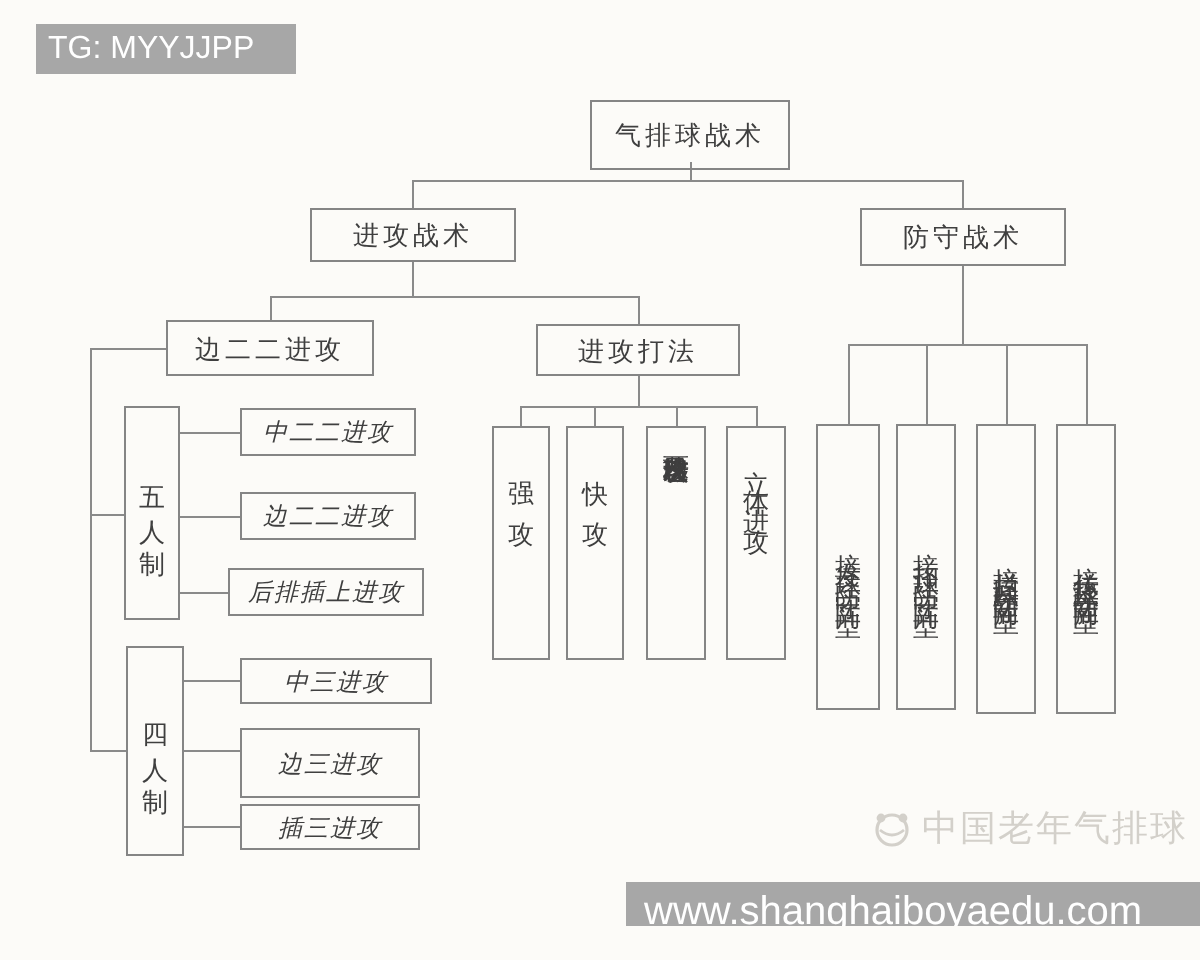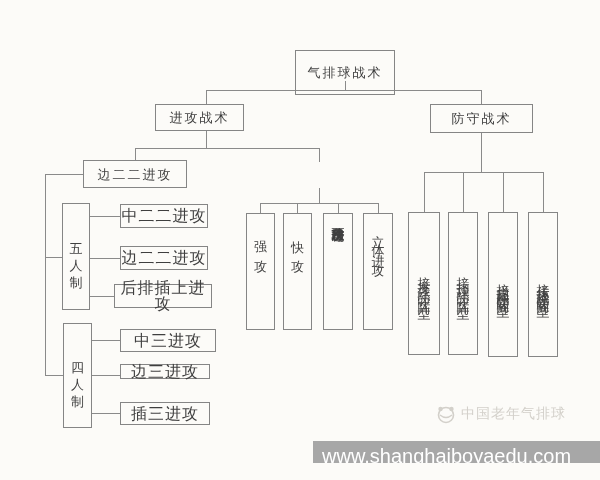--- a/index.html
+++ b/index.html
@@ -17,35 +17,36 @@
   }
   .banner.top  { left:18px; top:12px; width:130px; height:25px; font-size:16px; line-height:25px; padding-left:6px; }
   .banner.bot  { left:313px; top:441px; width:287px; height:22px; font-size:20px; line-height:30px; padding-left:9px; }
   .node {
     position:absolute; box-sizing:border-box;
     border:1px solid var(--box-border,#858585);
     display:flex; align-items:center; justify-content:center;
     font-size:13px; letter-spacing:2px; background:transparent;
     text-align:center; line-height:1;
   }
-  .node.sm { font-size:16px; letter-spacing:1px; }
+  .node.sm { font-size:12px; letter-spacing:1px;font-style:italic; }
   .node .vt { writing-mode:vertical-rl; text-orientation:upright; display:block; }
   .node.vtop { align-items:flex-start; }
   .ln { position:absolute; background:var(--line,#8a8a8a); }
   .wm {
     position:absolute; left:435px; top:402px; height:24px;
     display:flex; align-items:center; gap:4px;
-    color:var(--watermark,#d3d0ca); font-size:14px; letter-spacing:1px; white-space:nowrap;
+    color:var(--watermark,#d3d0ca); font-size:18px; letter-spacing:1px; white-space:nowrap;
   }
 </style>
 </head>
 <body>
 
 <div class="stage">
 
+  <div class="banner top">TG: MYYJJPP</div>
 
   <div class="ln" style="left:345px;top:81px;width:1px;height:9px"></div>
   <div class="ln" style="left:206px;top:90px;width:276px;height:1px"></div>
   <div class="ln" style="left:206px;top:90px;width:1px;height:14px"></div>
   <div class="ln" style="left:481px;top:90px;width:1px;height:15px"></div>
 
   <div class="ln" style="left:206px;top:131px;width:1px;height:17px"></div>
   <div class="ln" style="left:135px;top:148px;width:184px;height:1px"></div>
   <div class="ln" style="left:135px;top:148px;width:1px;height:12px"></div>
   <div class="ln" style="left:319px;top:148px;width:1px;height:14px"></div>
@@ -70,40 +71,41 @@
   <div class="ln" style="left:338px;top:203px;width:1px;height:10px"></div>
   <div class="ln" style="left:378px;top:203px;width:1px;height:10px"></div>
 
   <div class="ln" style="left:481px;top:133px;width:1px;height:39px"></div>
   <div class="ln" style="left:424px;top:172px;width:119px;height:1px"></div>
   <div class="ln" style="left:424px;top:172px;width:1px;height:40px"></div>
   <div class="ln" style="left:463px;top:172px;width:1px;height:40px"></div>
   <div class="ln" style="left:503px;top:172px;width:1px;height:40px"></div>
   <div class="ln" style="left:543px;top:172px;width:1px;height:40px"></div>
 
-  <div class="node" style="left:295px;top:50px;width:100px;height:45px">气排球战术</div>
+  <div class="node" style="left:295px;top:50px;width:100px;height:35px">气排球战术</div>
 
-  <div class="node" style="left:155px;top:104px;width:89px;height:27px">进攻战术</div>
+  <div class="node" style="left:155px;top:104px;width:103px;height:27px">进攻战术</div>
   <div class="node" style="left:430px;top:104px;width:103px;height:29px">防守战术</div>
 
   <div class="node" style="left:83px;top:160px;width:104px;height:28px">边二二进攻</div>
+  <div class="node" style="left:268px;top:162px;width:102px;height:26px">进攻打法</div>
 
   <div class="node" style="left:62px;top:203px;width:28px;height:107px">
     <span class="vt" style="letter-spacing:16px">五人制</span>
   </div>
   <div class="node" style="left:63px;top:323px;width:29px;height:105px">
     <span class="vt" style="letter-spacing:16px">四人制</span>
   </div>
 
   <div class="node sm" style="left:120px;top:204px;width:88px;height:24px">中二二进攻</div>
   <div class="node sm" style="left:114px;top:284px;width:98px;height:24px">后排插上进攻</div>
   <div class="node sm" style="left:120px;top:246px;width:88px;height:24px">边二二进攻</div>
 
   <div class="node sm" style="left:120px;top:329px;width:96px;height:23px">中三进攻</div>
-  <div class="node sm" style="left:120px;top:364px;width:90px;height:15px">边三进攻</div>
+  <div class="node sm" style="left:120px;top:364px;width:90px;height:35px">边三进攻</div>
   <div class="node sm" style="left:120px;top:402px;width:90px;height:23px">插三进攻</div>
 
   <div class="node vtop" style="left:246px;top:213px;width:29px;height:117px;padding-top:16px">
     <span class="vt" style="letter-spacing:20px">强攻</span>
   </div>
   <div class="node vtop" style="left:283px;top:213px;width:29px;height:117px;padding-top:16px">
     <span class="vt" style="letter-spacing:20px">快攻</span>
   </div>
   <div class="node vtop" style="left:323px;top:213px;width:30px;height:117px;padding-top:4px">
     <span class="vt" style="letter-spacing:0px">两次球及转移进攻</span>

